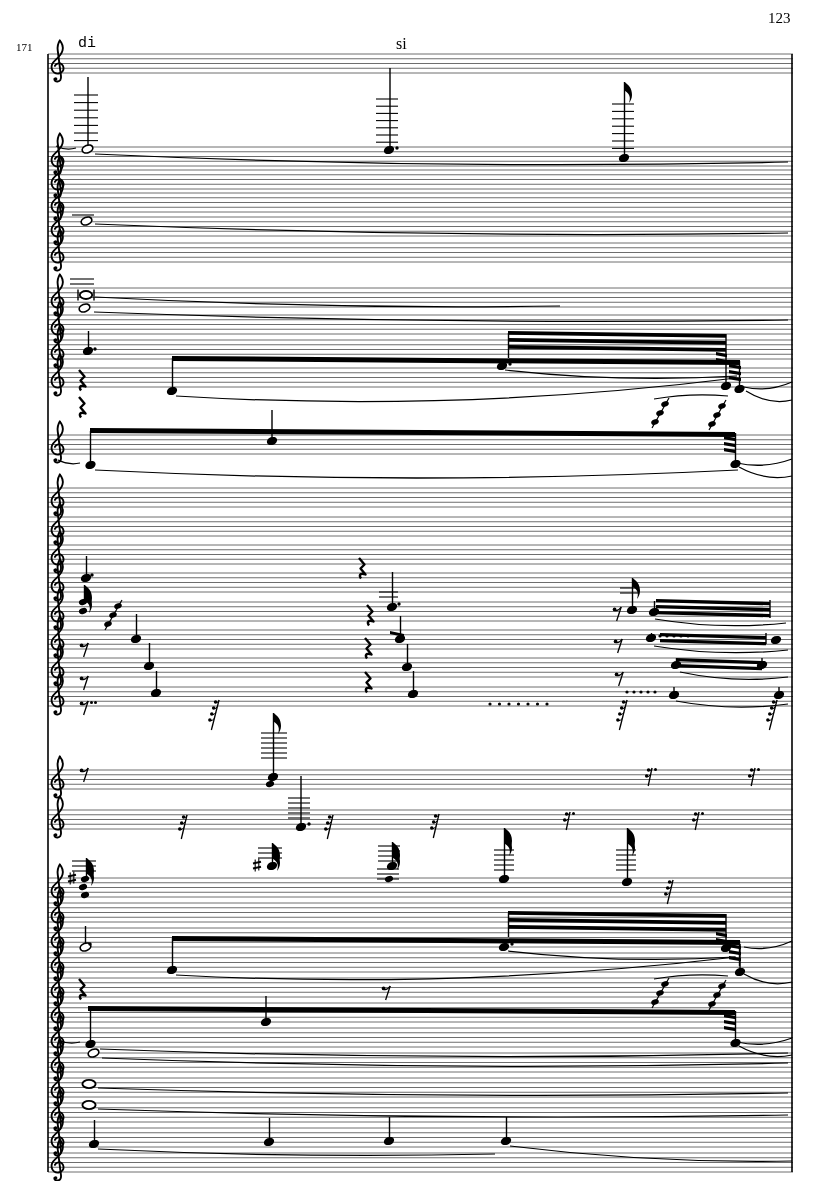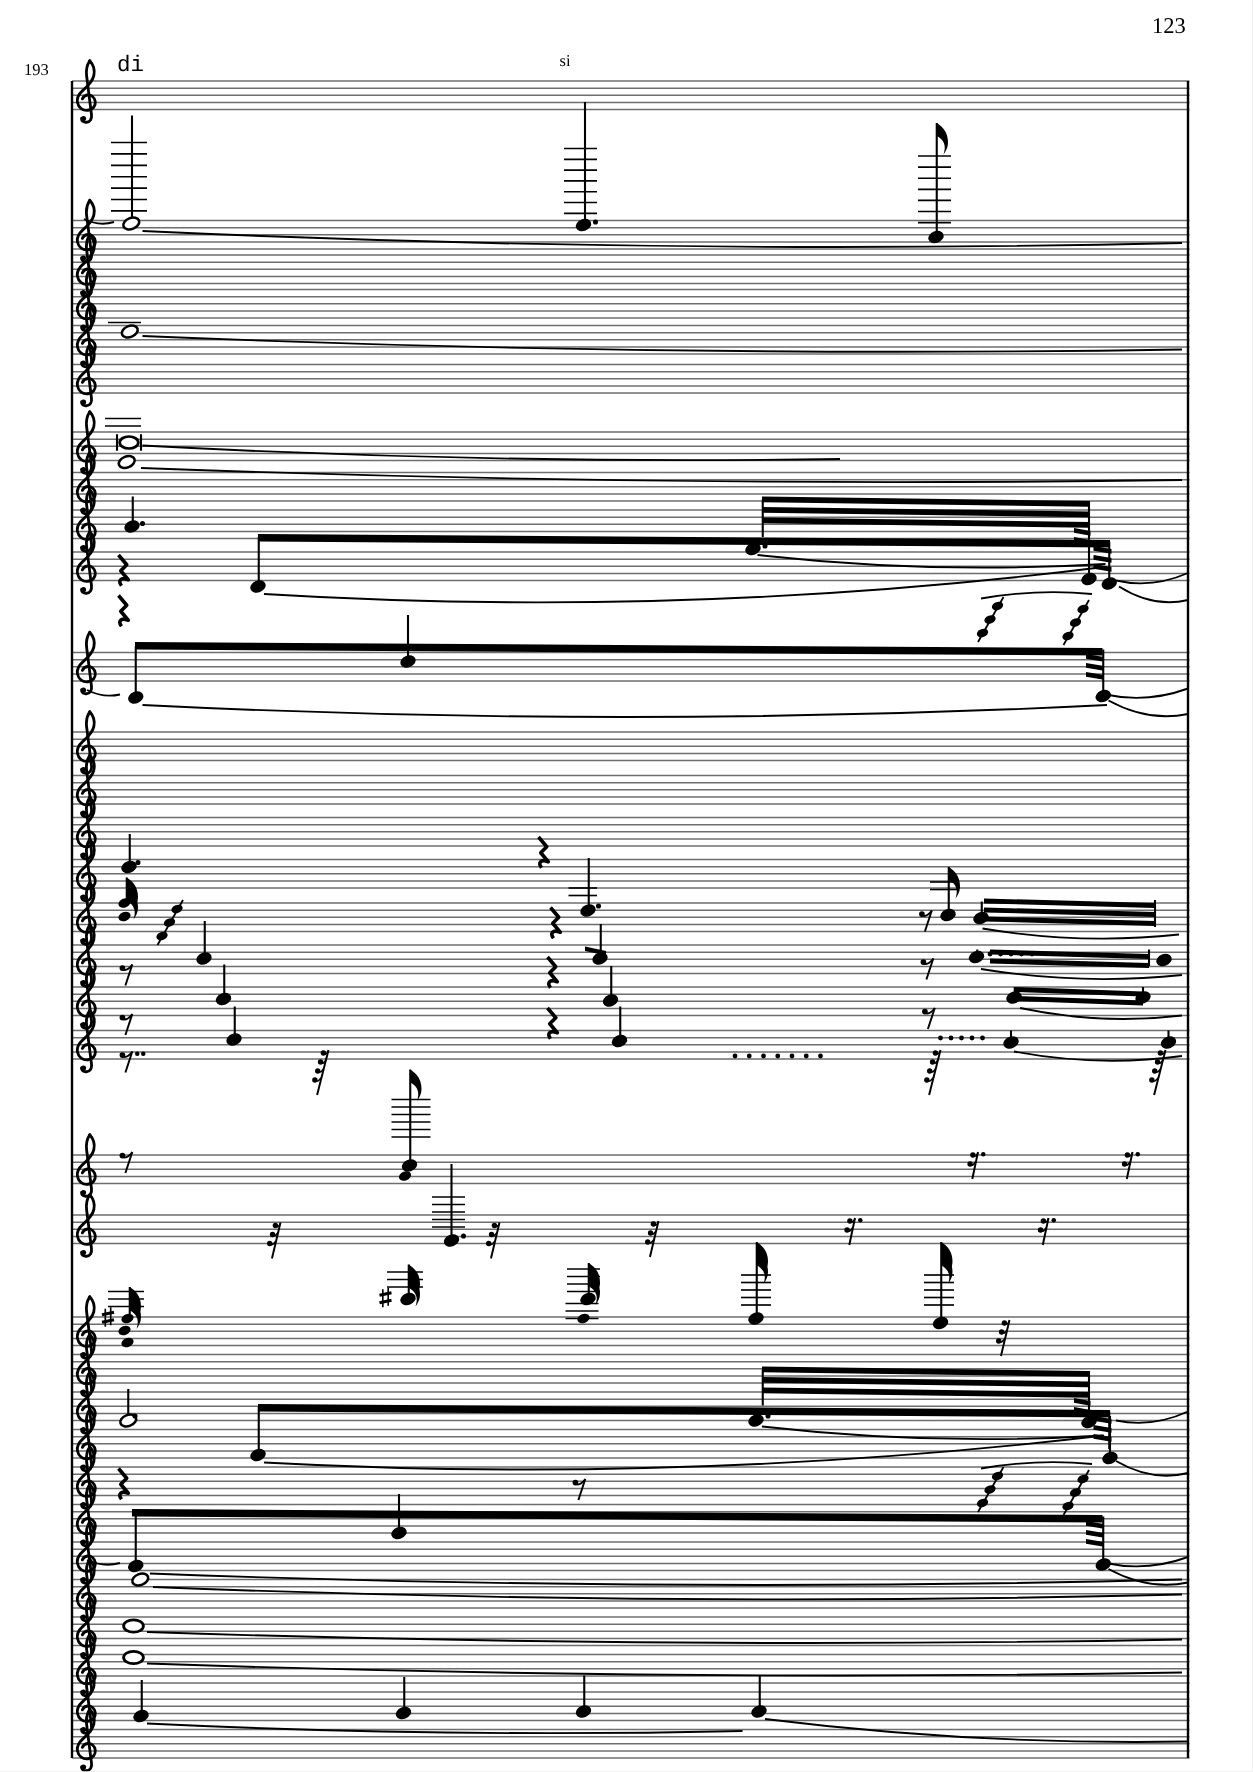--- a/index.html
+++ b/index.html
@@ -3,21 +3,21 @@
 <meta charset="utf-8">
 <style>
   html,body{margin:0;padding:0;background:#e8e8e8;}
   #page{position:relative;width:835px;height:1181px;background:#ffffff;margin:0 auto;
         font-family:"Liberation Serif", serif; overflow:hidden;}
   #score-svg{position:absolute;left:0;top:0;width:835px;height:1181px;}
   .ovl{position:absolute;color:#000;white-space:nowrap;}
   #page-number{top:10px;left:768px;font-size:15px;}
   #measure-number{top:41px;left:16px;font-size:11px;}
   #lyric-di{top:35px;left:78px;font-size:15px;font-family:Liberation Mono, monospace;}
-  #lyric-si{top:35px;left:373px;font-size:11px;}
+  #lyric-si{top:35px;left:396px;font-size:16px;}
 </style>
 </head>
 <body>
 
 <div id="page">
   <svg id="score-svg" viewBox="0 0 835 1181" xmlns="http://www.w3.org/2000/svg">
       <line x1="48" y1="54" x2="793" y2="54" stroke="#6e6e6e" stroke-width="1"></line>
       <line x1="48" y1="58.75" x2="793" y2="58.75" stroke="#6e6e6e" stroke-width="1"></line>
       <line x1="48" y1="63.5" x2="793" y2="63.5" stroke="#6e6e6e" stroke-width="1"></line>
       <line x1="48" y1="68.25" x2="793" y2="68.25" stroke="#6e6e6e" stroke-width="1"></line>
@@ -763,16 +763,16 @@
       <path d="M102,1058 Q445,1071.5 788,1063" fill="none" stroke="#000000" stroke-width="1.25"></path>
       <path d="M737,1042 Q764.5,1048 792,1038" fill="none" stroke="#000000" stroke-width="1.25"></path>
       <path d="M739,1046 Q765.5,1060.5 792,1055" fill="none" stroke="#000000" stroke-width="1.25"></path>
       <path d="M98,1088 Q443,1099.5 788,1093" fill="none" stroke="#000000" stroke-width="1.25"></path>
       <path d="M98,1109 Q443,1121 788,1115" fill="none" stroke="#000000" stroke-width="1.25"></path>
       <path d="M98,1149 Q296.5,1158.5 495,1154" fill="none" stroke="#000000" stroke-width="1.25"></path>
       <path d="M510,1146 Q651,1163.5 792,1161" fill="none" stroke="#000000" stroke-width="1.25"></path>
       <path d="M654,979 Q691,972.5 728,976" fill="none" stroke="#000000" stroke-width="1.25"></path>
     </svg>
   <div class="ovl" id="page-number">123</div>
-  <div class="ovl" id="measure-number">193</div>
+  <div class="ovl" id="measure-number">171</div>
   <div class="ovl" id="lyric-di">di</div>
   <div class="ovl" id="lyric-si">si</div>
 </div>
 
 </body></html>

